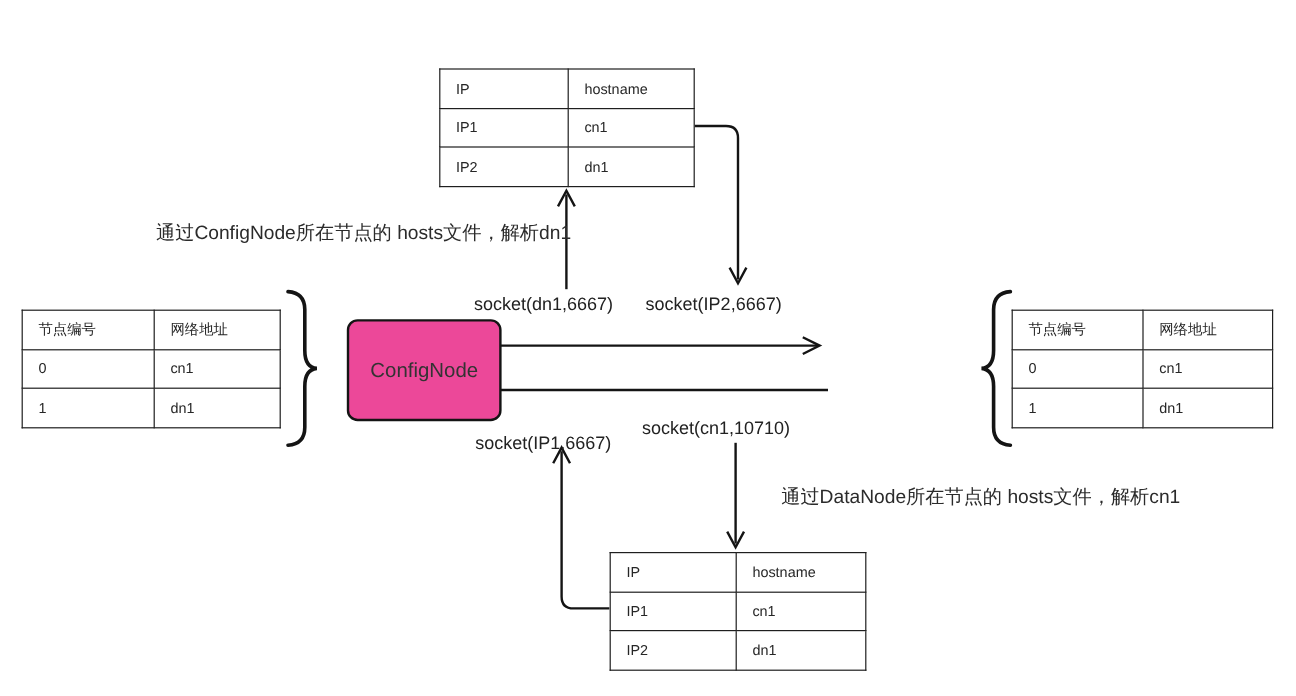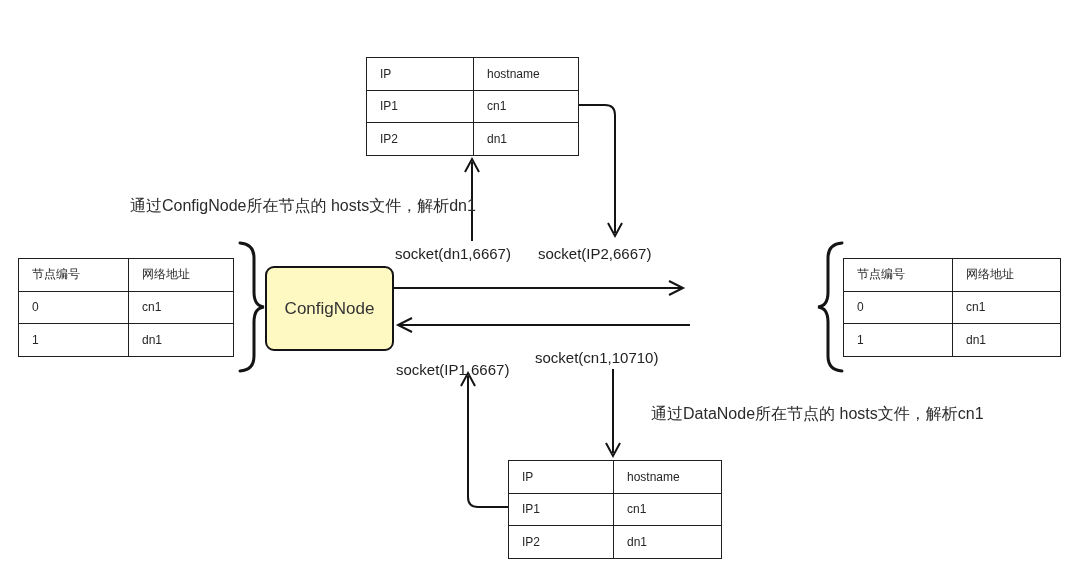--- a/index.html
+++ b/index.html
@@ -15,22 +15,22 @@
     position:absolute; border-collapse:collapse; background:#ffffff;
     table-layout:fixed;
     padding-left:34px;
   }
   .tbl td {
     height:31.5px; border:1.5px solid #1f1f1f; padding:0 4px 0 13px;
     font-size:12px; color:#262626; white-space:nowrap; overflow:hidden;
   }
   .node {
     position:absolute; border:2px solid #141414; border-radius:9px;
-    background:#fef9c3; display:flex; align-items:center; justify-content:center;
-    font-size:17px; color:#333333;
+    background:#ec4899; display:flex; align-items:center; justify-content:center;
+    font-size:17px; color:#333333;margin-left:24px;
   }
   .lbl { position:absolute; font-size:15px; color:#222222; white-space:nowrap; }
   .note { position:absolute; font-size:16px; color:#2b2b2b; white-space:nowrap; }
 </style>
 </head>
 <body>
 
 <div class="canvas">
 
   <svg class="layer" width="1080" height="580" viewBox="0 0 1080 580">
@@ -156,16 +156,16 @@
 
   <div class="node" style="left:265px;top:266px;width:125px;height:81px">
     <span>ConfigNode</span>
   </div>
 
   <div class="lbl" style="left:395px;top:245px">socket(dn1,6667)</div>
   <div class="lbl" style="left:538px;top:245px">socket(IP2,6667)</div>
   <div class="lbl" style="left:396px;top:361px">socket(IP1,6667)</div>
   <div class="lbl" style="left:535px;top:349px">socket(cn1,10710)</div>
 
-  <div class="note" style="left:130px;top:196px">通过ConfigNode所在节点的 hosts文件，解析dn1</div>
+  <div class="note" style="left:130px;top:184px">通过ConfigNode所在节点的 hosts文件，解析dn1</div>
   <div class="note" style="left:651px;top:404px">通过DataNode所在节点的 hosts文件，解析cn1</div>
 
 </div>
 
 </body></html>

